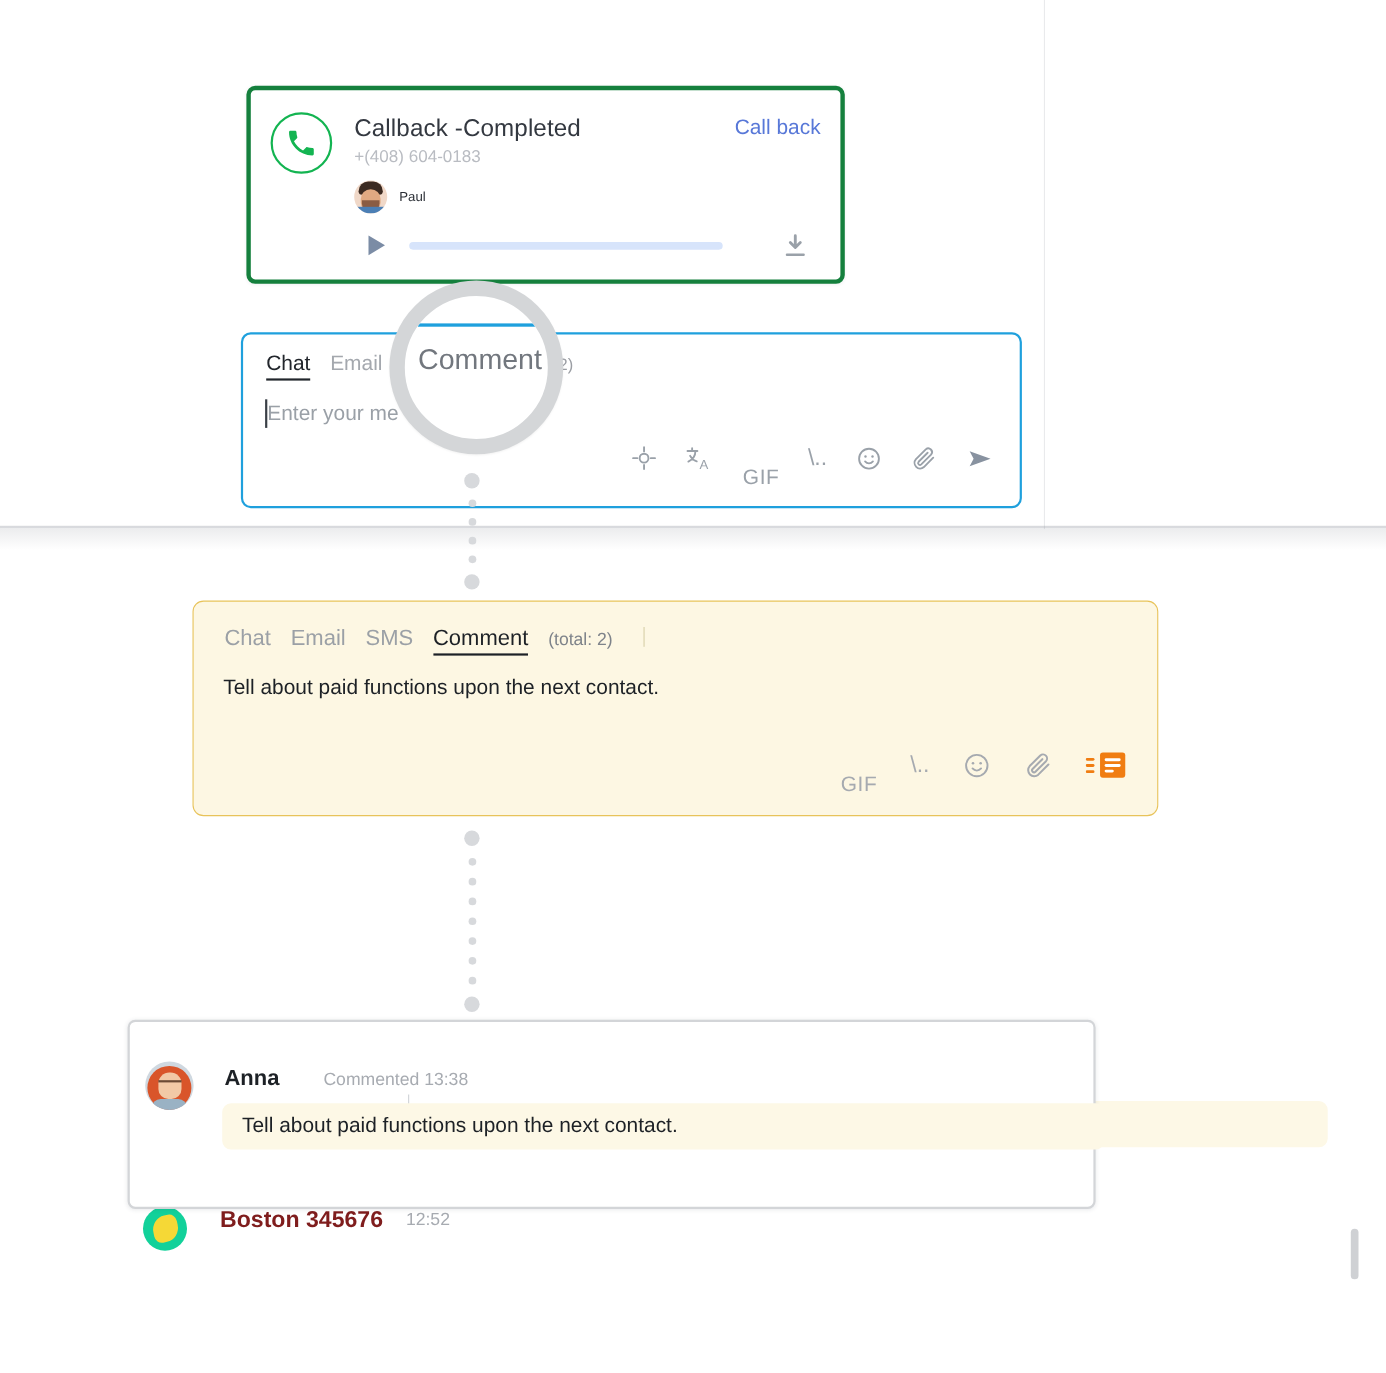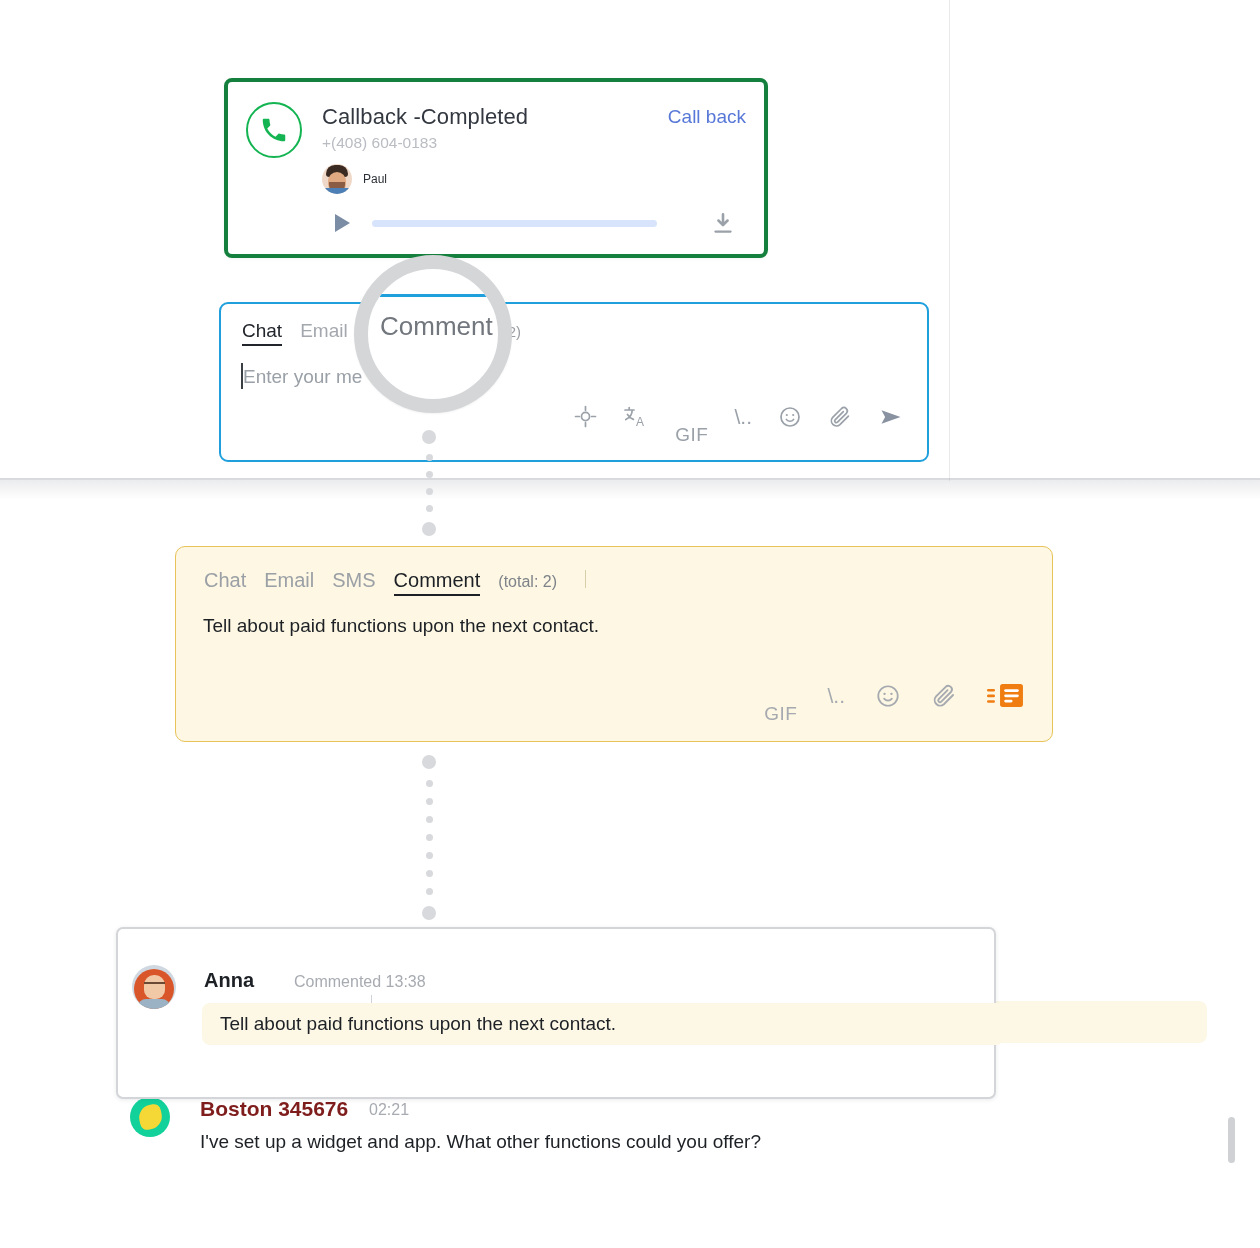--- a/index.html
+++ b/index.html
@@ -351,18 +351,17 @@
     <div class="anna-tick"></div>
     <div class="anna-bubble">
       <span class="anna-bubble-text">Tell about paid functions upon the next contact.</span>
     </div>
   </div>
 
   <div class="avatar-boston">
     <div class="lemon"></div>
   </div>
   <div class="boston-name">Boston 345676</div>
-  <div class="boston-time">02:21</div>
-  <div class="boston-text">I've set up a widget and app. What other functions could you offer?</div>
+  <div class="boston-time">12:52</div>
 
   <div class="scrollbar-thumb"></div>
 
 </div>
 
 </body></html>

